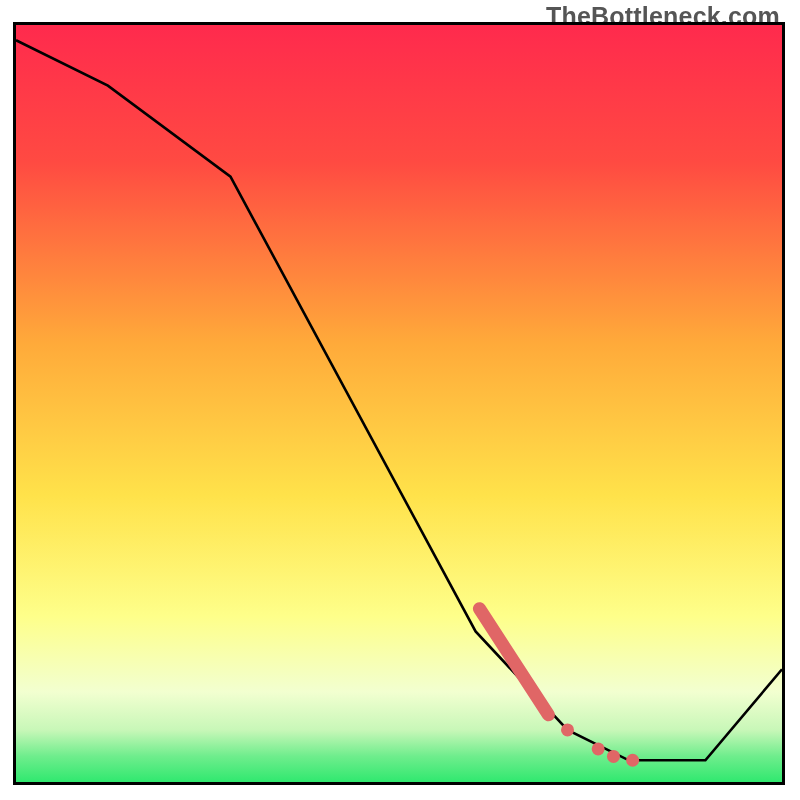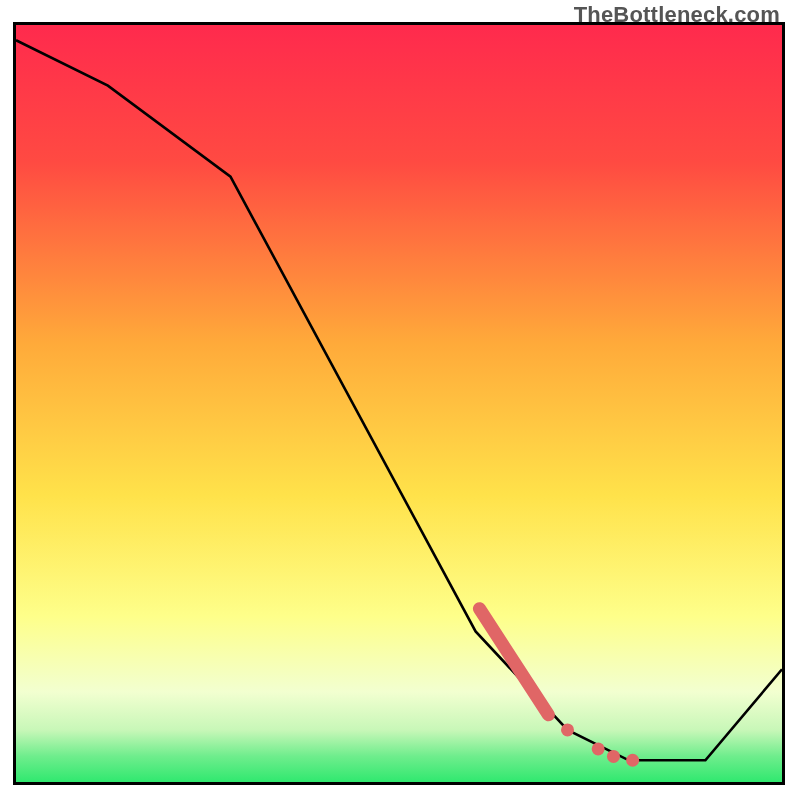--- a/index.html
+++ b/index.html
@@ -14,21 +14,21 @@
     position: relative;
     width: 800px;
     height: 800px;
   }
   svg { display: block; }
   .watermark {
     position: absolute;
     top: 2px;
     right: 20px;
     font-family: Arial, Helvetica, sans-serif;
-    font-size: 22px;
+    font-size: 25px;
     font-weight: bold;
     color: #555;
     letter-spacing: 0.2px;
   }
   .border {
     position: absolute;
     left: 13px;
     top: 22px;
     width: 772px;
     height: 763px;

